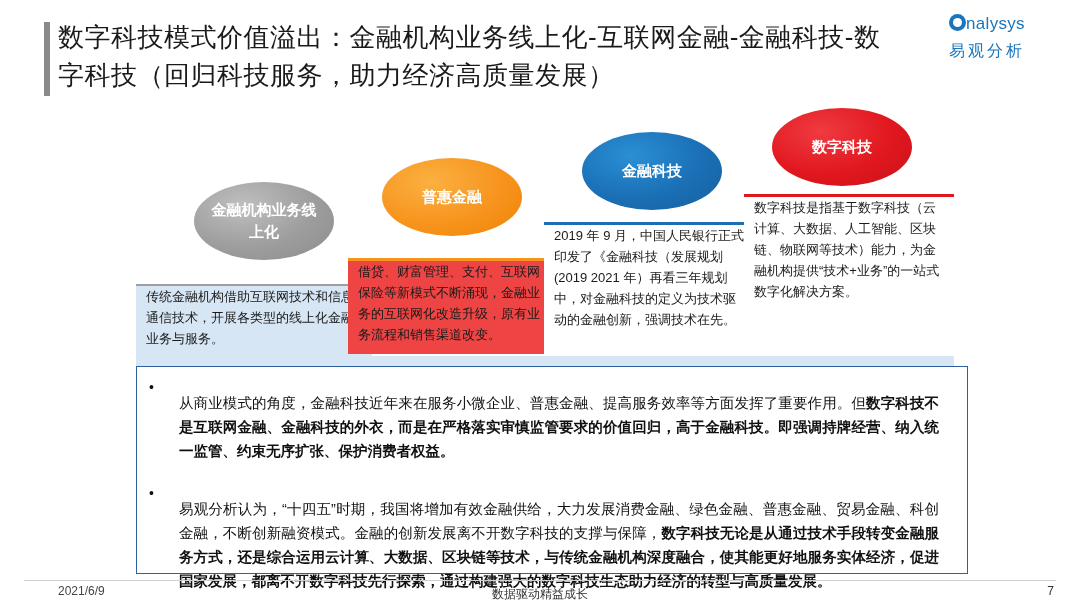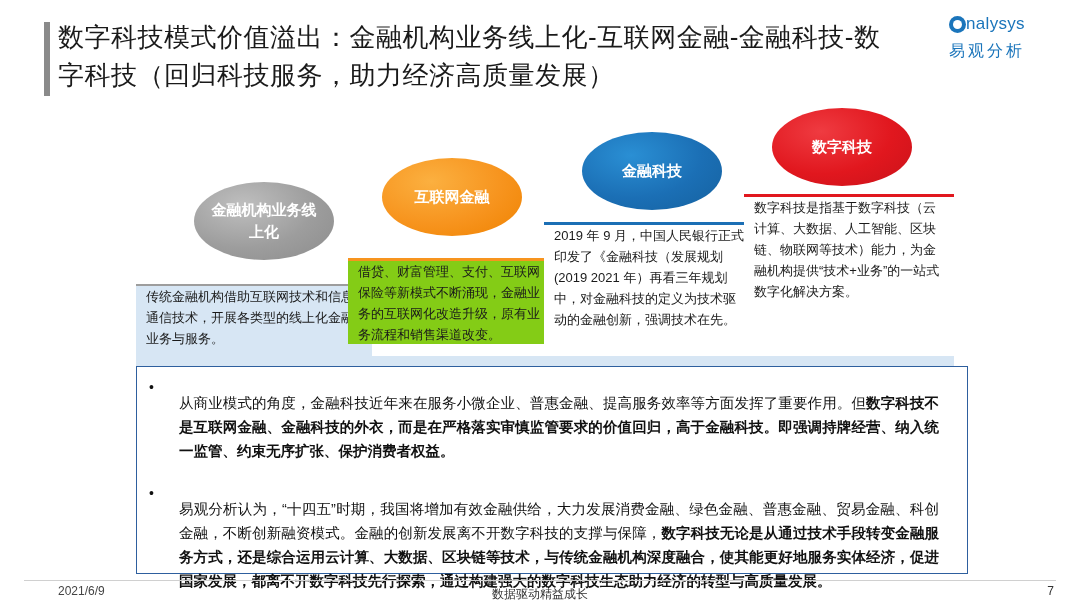--- a/index.html
+++ b/index.html
@@ -34,21 +34,20 @@
     letter-spacing: 0.5px;
   }
   .logo {
     position: absolute;
     right: 28px; top: 14px;
     width: 130px;
     text-align: center;
   }
   .logo-top {
     display: flex;
-    align-items: center;
     justify-content: center;
     gap: 0;
   }
   .logo-mark {
     width: 17px; height: 17px;
     border-radius: 50%;
     background: #1b75bb;
     position: relative;
     display: inline-block;
   }
@@ -118,22 +117,22 @@
     padding: 0 10px;
   }
   .s-gray {
     left: 136px; top: 184px;
     width: 236px; height: 72px;
     background: #d7e6f4;
     border-top: 2px solid #9d9d9d;
   }
   .s-orange {
     left: 348px; top: 158px;
-    width: 206px; height: 86px;
-    background: #84cc16;
+    width: 206px; height: 96px;
+    background: #ef4444;
     border-top: 3px solid #f7941e;
   }
   .s-blue {
     left: 544px; top: 122px;
     width: 210px; height: 134px;
     background: #ffffff;
     border-top: 3px solid #1b6fb5;
   }
   .s-red {
     left: 744px; top: 94px;
@@ -220,21 +219,21 @@
   <div class="diagram">
 
     <div class="band"></div>
 
     <div class="step s-gray">传统金融机构借助互联网技术和信息通信技术，开展各类型的线上化金融业务与服务。</div>
     <div class="step s-orange">借贷、财富管理、支付、互联网保险等新模式不断涌现，金融业务的互联网化改造升级，原有业务流程和销售渠道改变。</div>
     <div class="step s-blue">2019 年 9 月，中国人民银行正式印发了《金融科技（发展规划 (2019 2021 年）再看三年规划中，对金融科技的定义为技术驱动的金融创新，强调技术在先。</div>
     <div class="step s-red">数字科技是指基于数字科技（云计算、大数据、人工智能、区块链、物联网等技术）能力，为金融机构提供“技术+业务”的一站式数字化解决方案。</div>
 
     <div class="ellipse e-gray">金融机构业务线上化</div>
-    <div class="ellipse e-orange">互联网金融</div>
+    <div class="ellipse e-orange">普惠金融</div>
     <div class="ellipse e-blue">金融科技</div>
     <div class="ellipse e-red">数字科技</div>
   </div>
 
   <div class="bullets">
     <div class="bullet">
       <span class="dot">•</span>
       <p><span>从商业模式的角度，金融科技近年来在服务小微企业、普惠金融、提高服务效率等方面发挥了重要作用。但</span><span class="b">数字科技不是互联网金融、金融科技的外衣，而是在严格落实审慎监管要求的价值回归，高于金融科技。即强调持牌经营、纳入统一监管、约束无序扩张、保护消费者权益。</span></p>
     </div>
     <div class="bullet">

